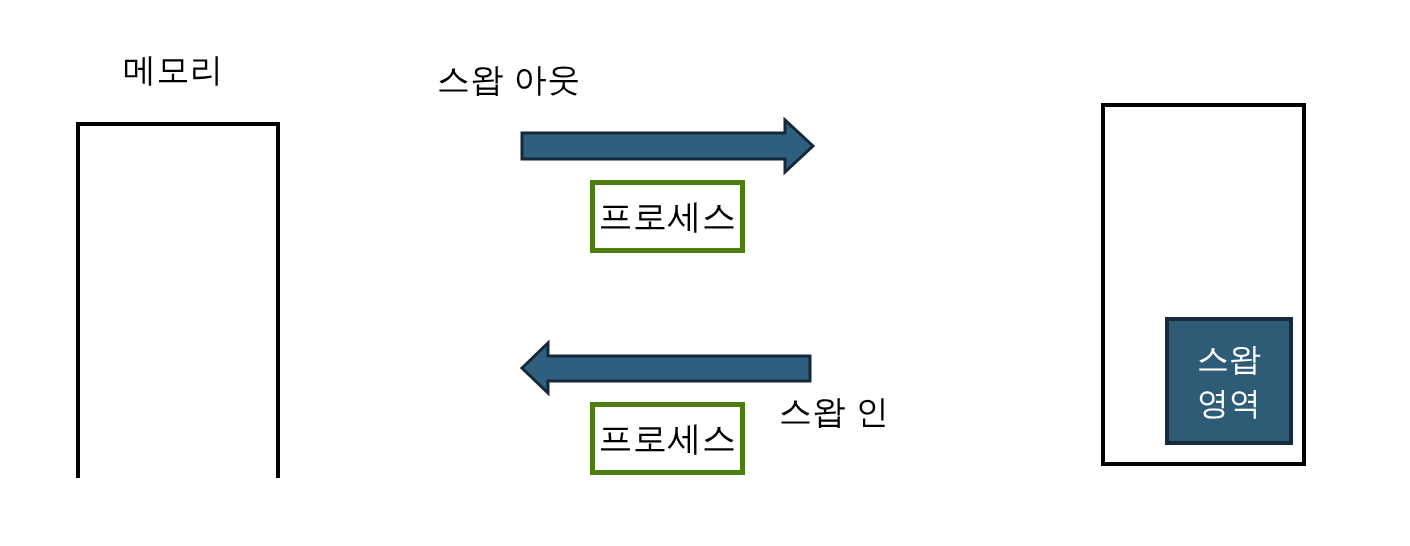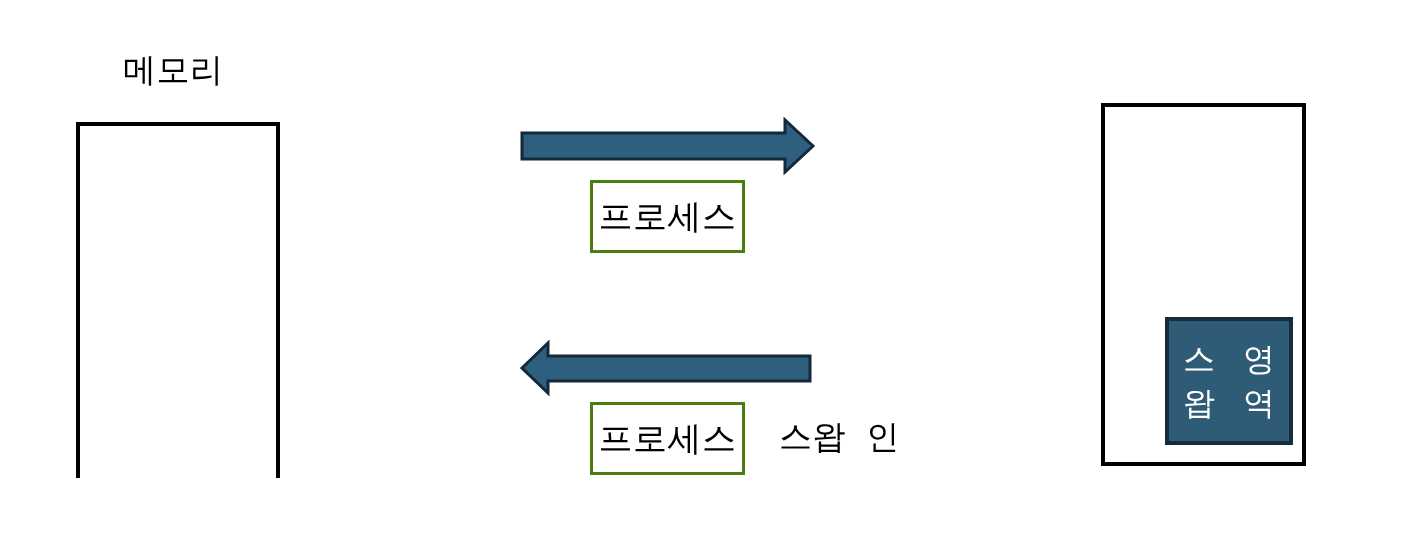--- a/index.html
+++ b/index.html
@@ -48,42 +48,41 @@
   .secondary-title {
     left: 1100px;
     top: 36px;
   }
   .swap-out-label {
     left: 437px;
     top: 62px;
   }
   .swap-in-label {
     left: 779px;
-    top: 422px;
-    font-family: Liberation Mono, monospace;
+    top: 394px;
   }
   .arrow-svg {
     position: absolute;
     display: block;
   }
   .swap-out-arrow {
     left: 520px;
     top: 117px;
   }
   .swap-in-arrow {
     left: 520px;
     top: 340px;
   }
   .process-box {
     position: absolute;
     width: 155px;
     height: 73px;
     box-sizing: border-box;
     background: #ffffff;
-    border: 3px solid #4d7c0f;
+    border: 5px solid #4d7c0f;
     display: flex;
     align-items: center;
     justify-content: center;
     font-size: 34px;
     color: #000000;
     letter-spacing: 0.5px;
   }
   .process-box-top {
     left: 590px;
     top: 180px;
@@ -95,37 +94,38 @@
   .swap-area-box {
     position: absolute;
     left: 1165px;
     top: 317px;
     width: 128px;
     height: 128px;
     box-sizing: border-box;
     background: #2E5B76;
     border: 4px solid #142C3C;
     display: flex;
-    flex-direction: row;
+    flex-direction: column;
     align-items: center;
-    justify-content: flex-end;
+    justify-content: center;
     color: #ffffff;
     font-size: 32px;
     line-height: 44px;
     text-align: center;
   }
 </style>
 </head>
 <body>
 
 <div class="canvas">
 
   <div class="label memory-title">메모리</div>
   <div class="storage-rect memory-rect"></div>
 
+  <div class="label swap-out-label">스왑 아웃</div>
 
   <svg class="arrow-svg swap-out-arrow" width="298" height="58" viewBox="0 0 298 58">
     <polygon points="2,16 265,16 265,3 293,29 265,55 265,42 2,42" stroke-width="3" stroke-linejoin="miter" fill="#2E5F7E" stroke="#16293A"></polygon>
   </svg>
 
   <div class="process-box process-box-top">
     <span>프로세스</span>
   </div>
 
   <svg class="arrow-svg swap-in-arrow" width="294" height="56" viewBox="0 0 294 56">

